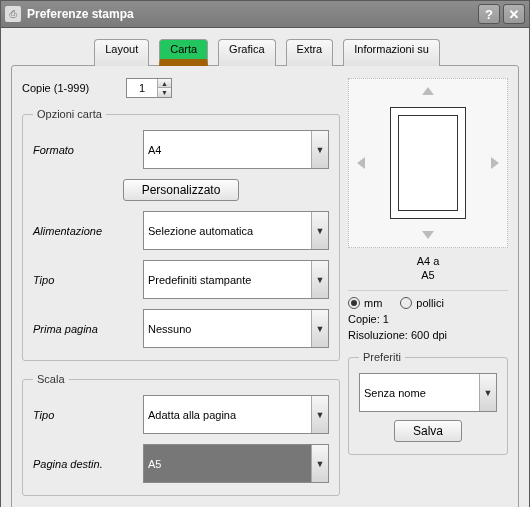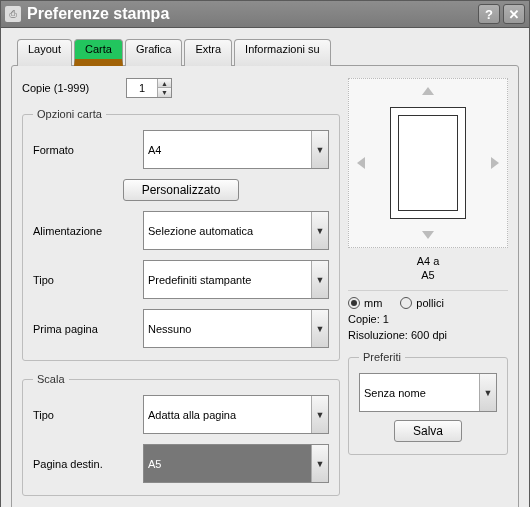--- a/index.html
+++ b/index.html
@@ -27,42 +27,43 @@
     border-bottom: 1px solid #555;
   }
   .titlebar .icon {
     width: 16px; height: 16px;
     background: #ddd;
     border-radius: 2px;
     margin-right: 6px;
     display: flex; align-items: center; justify-content: center;
     color:#555; font-size:9px;
   }
-  .titlebar .title { flex: 1; font-weight: bold; font-size: 16px; }
+  .titlebar .title { flex: 1; font-weight: bold; font-size: 12px; }
   .title-btn {
     width: 22px; height: 20px;
     background: linear-gradient(#b0b0b0,#9a9a9a);
     border: 1px solid #555;
     border-radius: 3px;
     margin-left: 3px;
     color: #fff;
     font-weight: bold;
     display: flex; align-items: center; justify-content: center;
     font-size: 13px;
   }
   .body {
     padding: 10px 10px 10px 10px;
     background: #ececec;
   }
   .tabs {
     display: flex;
     position: relative;
     top: 1px;
     padding-left: 6px;
-    gap: 0;
+    gap: 8px;
+    justify-content: center;
   }
   .tab {
     background: linear-gradient(#fafafa,#ececec);
     border: 1px solid #9e9e9e;
     border-bottom: none;
     border-radius: 4px 4px 0 0;
     padding: 3px 10px 4px 10px;
     margin-right: 2px;
     font-size: 11px;
     cursor: pointer;
@@ -118,21 +119,21 @@
     border-radius: 3px;
     margin: 0 0 12px 0;
     padding: 10px 10px 12px 10px;
   }
   legend { padding: 0 4px; font-size: 11px; color:#333;margin-top:48px;}
   .form-row {
     display: flex; align-items: center;
     margin-bottom: 10px;
   }
   .form-row:last-child{margin-bottom:0;}
-  .form-row > label { width: 110px; }
+  .form-row > label { width: 110px; font-style: italic; }
   .select {
     flex: 1;
     display: flex;
     background: #fff;
     border: 1px solid #8a8a8a;
     height: 39px;
     align-items: center;
     padding-left: 4px;
     position: relative;
     font-size:11px;

